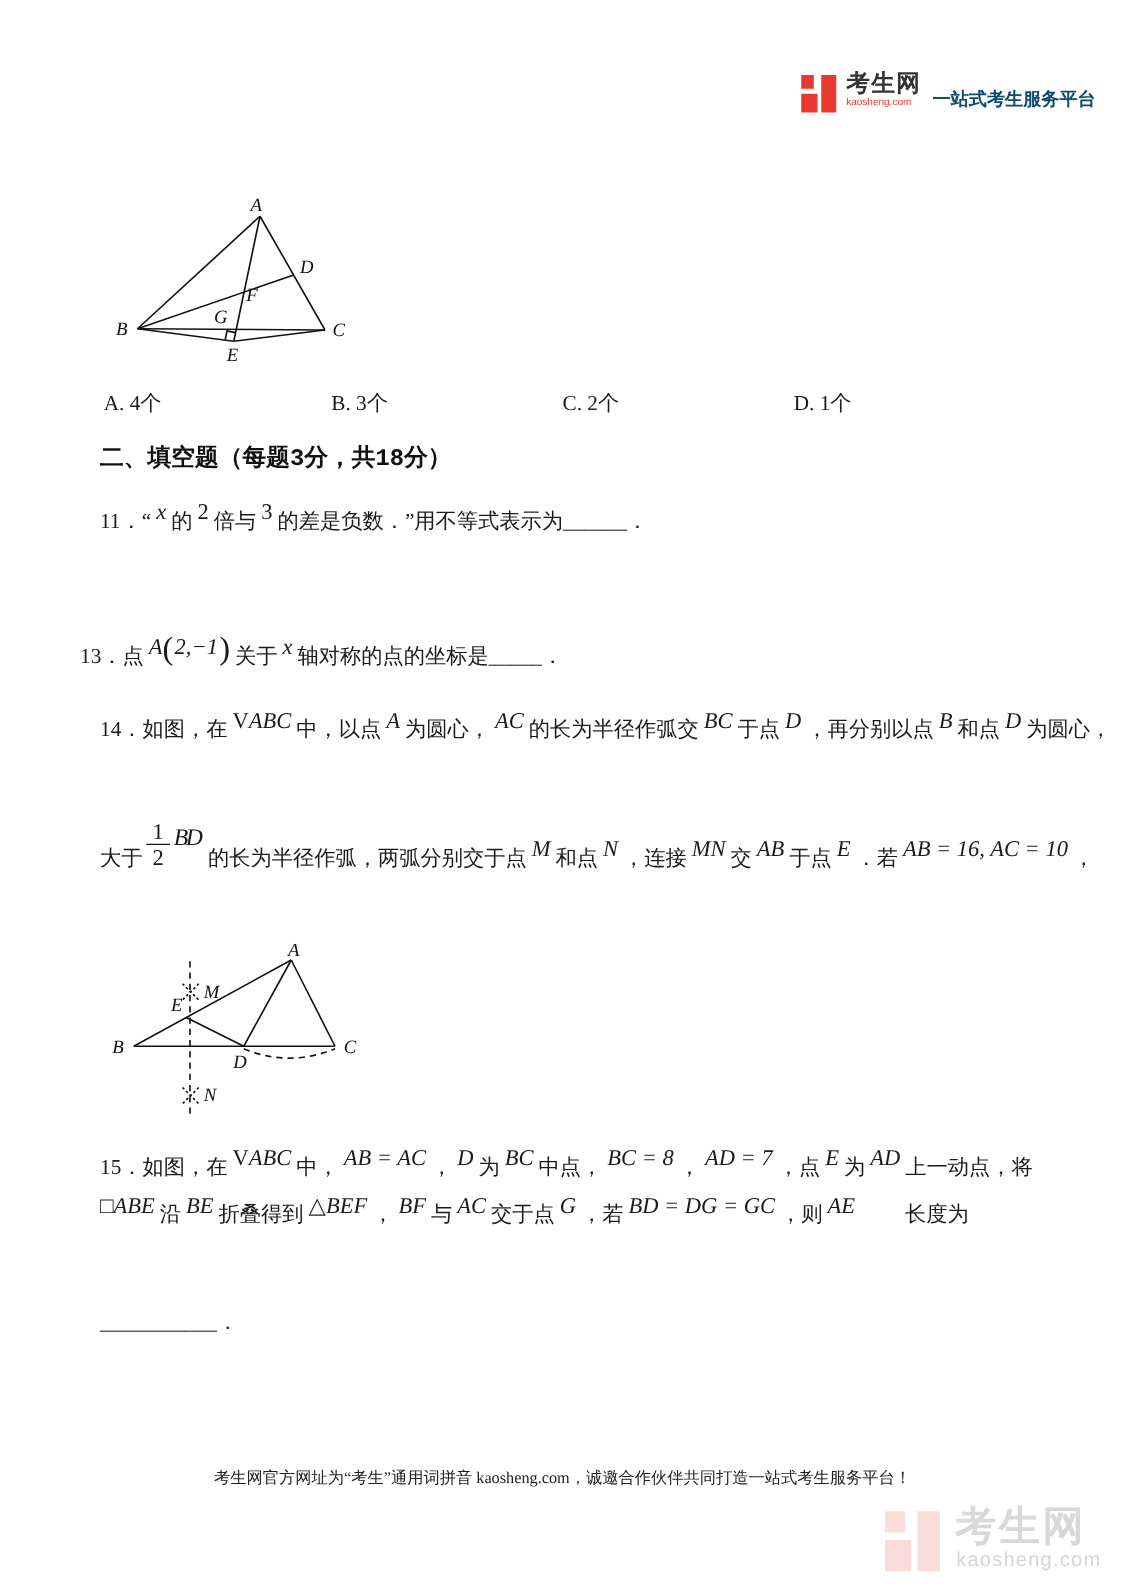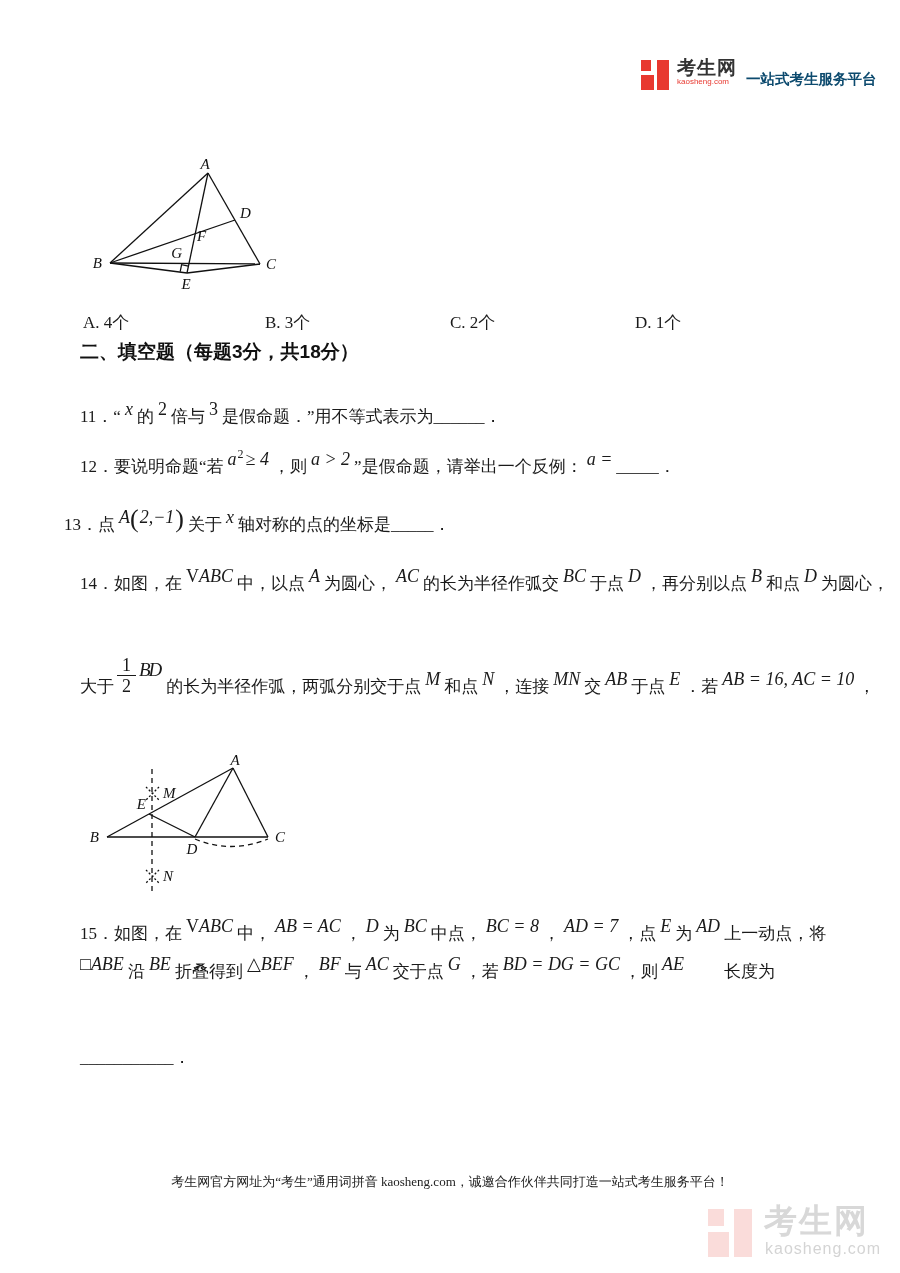--- a/index.html
+++ b/index.html
@@ -77,29 +77,26 @@
     <text x="101" y="131" text-anchor="middle">E</text>
     <text x="112" y="83" text-anchor="start">F</text>
     <text x="97" y="100" text-anchor="end">G</text>
   </svg>
 
   <span class="opt" style="left:83px;  top:311px;">A. 4个</span>
   <span class="opt" style="left:265px; top:311px;">B. 3个</span>
   <span class="opt" style="left:450px; top:311px;">C. 2个</span>
   <span class="opt" style="left:635px; top:311px;">D. 1个</span>
 
-  <div class="sec-header" style="left:80px; top:339px;">二、填空题（每题3分，共18分）</div>
+  <div class="sec-header" style="left:80px; top:353px;font-family:Liberation Mono, monospace;">二、填空题（每题3分，共18分）</div>
 
   <div class="line" style="left:80px; top:405px;">
-    <span class="ct">11．“</span><span class="mt it">x</span><span class="ct">的</span><span class="mt">2</span><span class="ct">倍与</span><span class="mt">3</span><span class="ct">是假命题．”用不等式表示为</span><span class="ul">______</span><span class="ct">．</span>
+    <span class="ct">11．“</span><span class="mt it">x</span><span class="ct">的</span><span class="mt">2</span><span class="ct">倍与</span><span class="mt">3</span><span class="ct">的差是负数．”用不等式表示为</span><span class="ul">______</span><span class="ct">．</span>
   </div>
 
-  <div class="line" style="left:80px; top:455px;">
-    <span class="ct">12．要说明命题“若</span><span class="mt it" style="margin-right:0;">a</span><span class="sup">2</span><span class="mt it" style="margin-left:2px;">≥ 4</span><span class="ct">，则</span><span class="mt it">a &gt; 2</span><span class="ct">”是假命题，请举出一个反例：</span><span class="mt it">a =</span><span class="ul">_____</span><span class="ct">．</span>
-  </div>
 
   <div class="line" style="left:64px; top:507px;">
     <span class="ct">13．点</span><span class="mt it" style="margin-right:0;">A</span><span class="mt bp" style="margin:0;">(</span><span class="mt it" style="margin:0 1px;">2,−1</span><span class="mt bp" style="margin:0;">)</span><span class="ct" style="margin-left:4px;">关于</span><span class="mt it">x</span><span class="ct">轴对称的点的坐标是</span><span class="ul">_____</span><span class="ct">．</span>
   </div>
 
   <div class="line" style="left:80px; top:572px;">
     <span class="ct">14．如图，在</span><span class="mt" style="margin-right:0;">V</span><span class="mt it" style="margin-left:0;">ABC</span><span class="ct">中，以点</span><span class="mt it">A</span><span class="ct">为圆心，</span><span class="mt it">AC</span><span class="ct">的长为半径作弧交</span><span class="mt it">BC</span><span class="ct">于点</span><span class="mt it">D</span><span class="ct">，再分别以点</span><span class="mt it">B</span><span class="ct">和点</span><span class="mt it">D</span><span class="ct">为圆心，</span>
   </div>
 
   <div class="line" style="left:80px; top:668px;">

